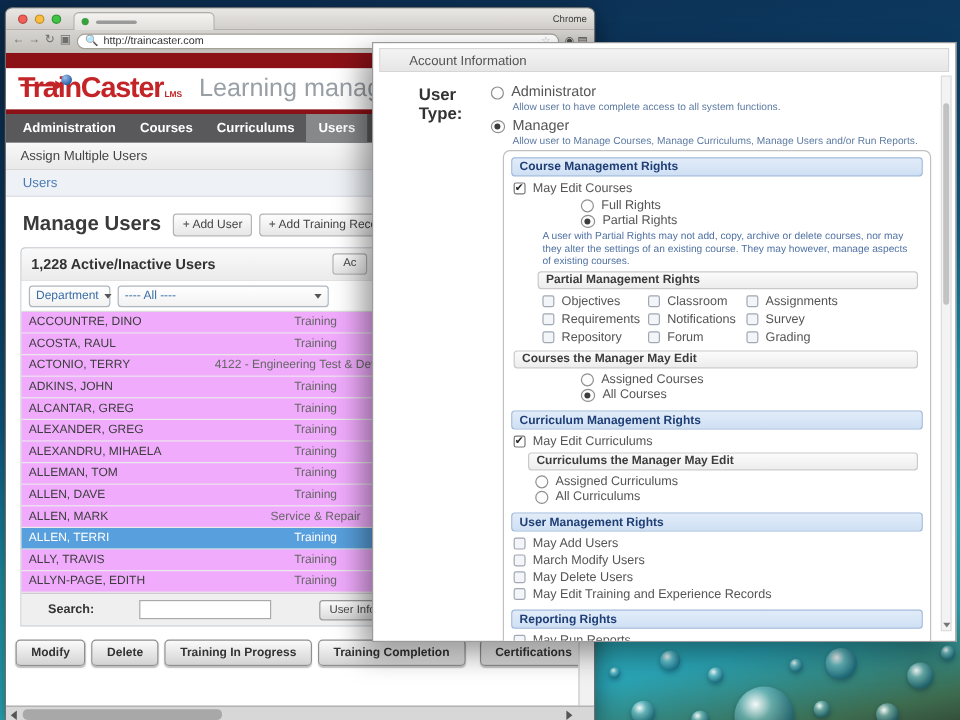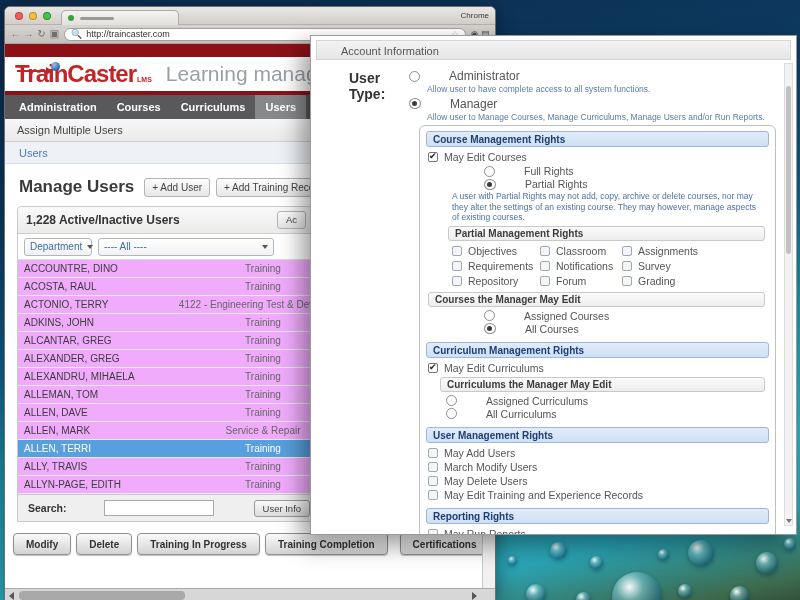--- a/index.html
+++ b/index.html
@@ -70,21 +70,21 @@
   .sel { height:18px; border:1px solid #aeb6bf; border-radius:3px; background:linear-gradient(#fff,#f2f2f2);
     font-size:10px; color:#3a6ea5; display:flex; align-items:center; padding:0 5px; margin-right:6px; }
   .sel .lbl { flex:1; }
   .sel1 { width:68px; } .sel2 { width:176px; }
   .chev { width:0; height:0; border-top:4px solid #555; border-left:3.5px solid transparent; border-right:3.5px solid transparent; margin-left:5px; }
   .row { position:relative; height:18px; line-height:18px; border-bottom:1px solid #eaeaea; font-size:10px; background:#f0abfc; }
   .row .rname { position:absolute; left:6px; color:#3c3c3c; white-space:nowrap; }
   .row .rdept { position:absolute; left:115px; width:260px; text-align:center; color:#666; white-space:nowrap; }
   .row.selected { background:#58a0dd; }
   .row.selected .rname, .row.selected .rdept { color:#fff; }
-  .panelfoot { height:27px; background:#efefef; border-top:1px solid #ccc; display:flex; align-items:center; padding-left:10px;gap:32px; }
+  .panelfoot { height:27px; background:#efefef; border-top:1px solid #ccc; display:flex; align-items:center; padding-left:22px;gap:32px; }
   .searchlbl { font-size:10.5px; font-weight:bold; color:#333; margin-right:5px; }
   .searchinput { width:110px; height:16px; border:1px solid #a9a9a9; background:#fff; font-size:10px; }
   .uibtn { margin-left:8px; height:17px; font-size:9.5px; color:#444; background:linear-gradient(#fbfbfb,#dcdcdc);
     border:1px solid #9a9a9a; border-radius:3px; padding:0 8px; }
   .btnrow { display:flex; margin:11px 0 0 8px; }
   .bigbtn { height:22px; font-size:10px; font-weight:bold; color:#333; background:linear-gradient(#fafafa,#d3d3d3);
     border:1px solid #8f8f8f; border-radius:4px; padding:0 12px; margin-right:5px; box-shadow:0 1px 1px rgba(0,0,0,.25); }
   .bigbtn.gap { margin-right:12px; }
   .hsb { position:absolute; left:0; right:0; bottom:0; height:13px; background:#d7d7d7; border-top:1px solid #ababab; }
   .hsb .thumb { position:absolute; left:14px; top:2px; width:166px; height:9px; background:#a8a8a8; border-radius:4px; }
@@ -96,21 +96,21 @@
     border:1px solid #9a9a9a; box-shadow:-8px 10px 22px rgba(0,0,0,.4); overflow:hidden; }
   .modalhead { margin:4px 5px 0 5px; height:20px; background:linear-gradient(#f3f3f3,#e6e6e6); border:1px solid #d6d6d6;
     font-size:11px; color:#555; line-height:20px; padding-left:24px; }
   .msb { position:absolute; right:3px; top:27px; bottom:8px; width:9px; background:#f3f3f3; border:1px solid #ddd; }
   .msb .thumb { position:absolute; left:1px; top:22px; width:5px; height:168px; background:#c2c2c2; border-radius:3px; }
   .msb .dn { position:absolute; left:1px; bottom:2px; width:0; height:0; border-top:4px solid #777; border-left:3px solid transparent; border-right:3px solid transparent; }
   .mbody { padding:9px 16px 0 38px; }
   .utrow { display:flex; }
   .utlabel { flex:none; width:60px; font-size:14px; font-weight:bold; color:#333; padding-top:1px; }
   .utcol { flex:1; }
-  .radiorow { display:flex; align-items:center; margin-bottom:1px;gap:23px; }
+  .radiorow { display:flex; align-items:flex-end; margin-bottom:1px; }
   .radio { flex:none; width:11px; height:11px; border:1px solid #8f8f8f; border-radius:50%; background:#fdfdfd; margin-right:6px; position:relative; }
   .radio.sel::after { content:""; position:absolute; left:2px; top:2px; width:5px; height:5px; border-radius:50%; background:#3c3c3c; }
   .radiolbl { font-size:12px; color:#555; }
   .desc { margin:0 0 2px 18px; font-size:8.5px; color:#5d7ba3; line-height:10.5px; }
   .rightsbox { margin:3px 4px 0 10px; border:1px solid #c0c0c0; border-radius:6px; padding:5px 6px 6px 6px; background:#fff; }
   .bluebar { height:16px; line-height:15px; background:linear-gradient(#e2ecf9,#cfe0f4); border:1px solid #9db8dc; border-radius:3px;
     font-size:10px; font-weight:bold; color:#1e3e75; padding-left:6px; margin-bottom:4px; }
   .bluebar.mt { margin-top:7px; }
   .cbrow { display:flex; align-items:center; margin:2px 0 2px 2px; }
   .cb { flex:none; width:10px; height:10px; border:1px solid #a0a8b4; background:#f3f5f8; margin-right:6px; position:relative; border-radius:2px; }

